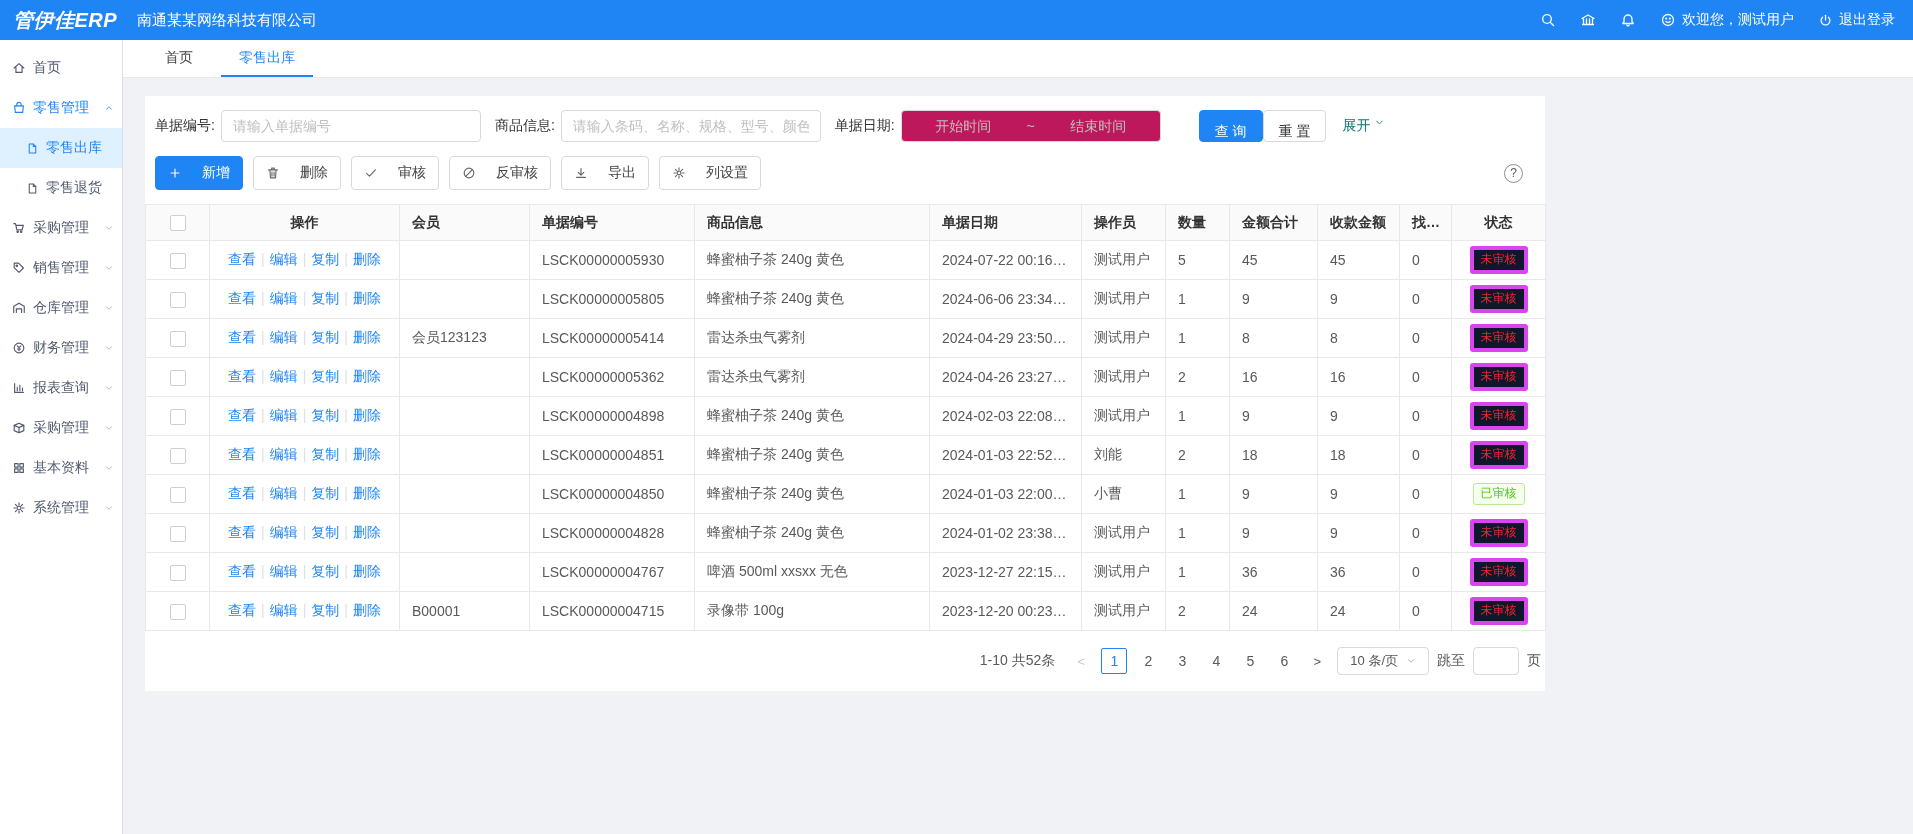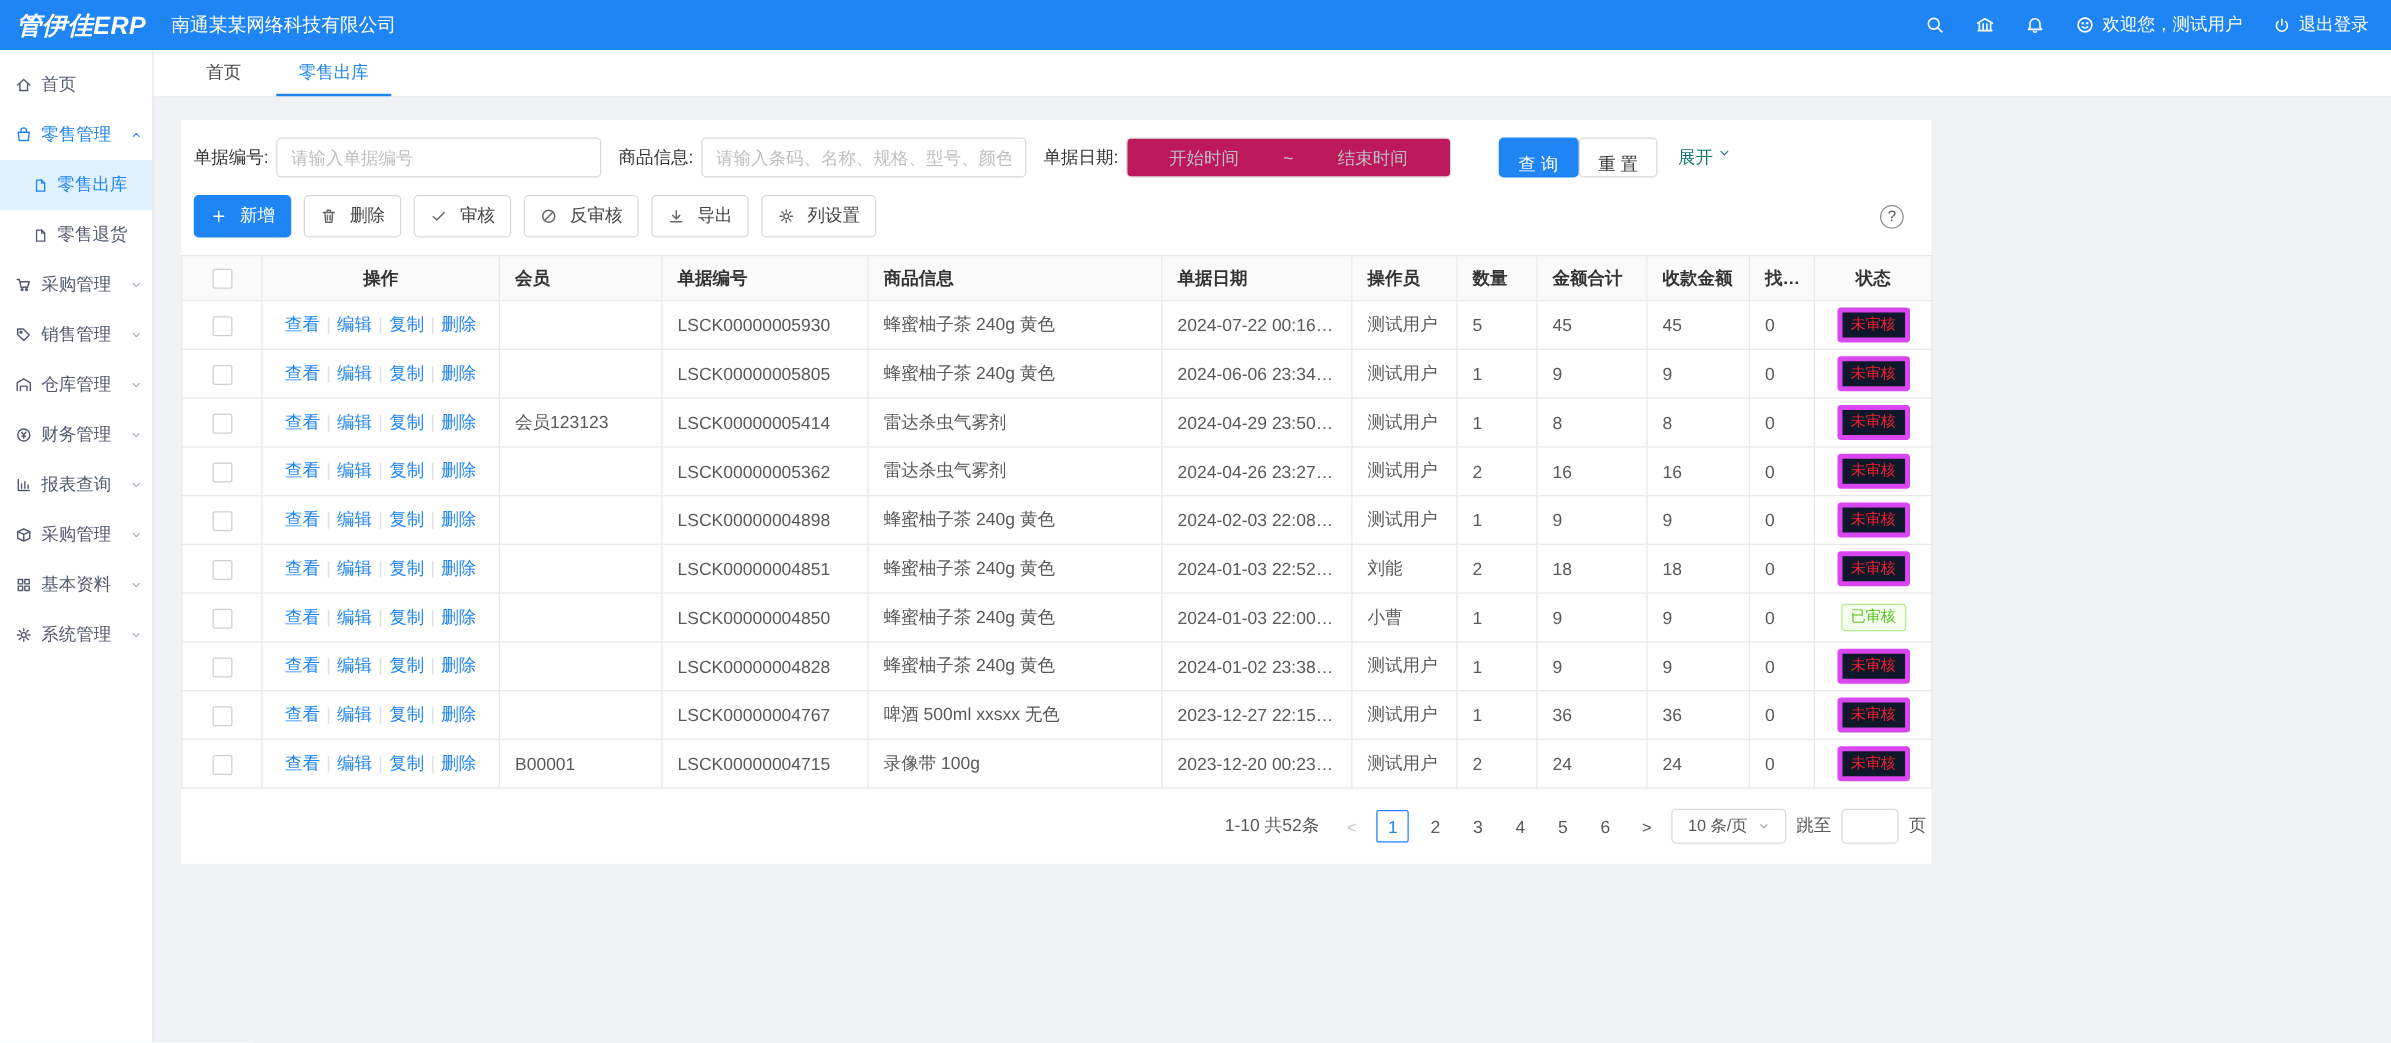--- a/index.html
+++ b/index.html
@@ -50,21 +50,21 @@
   .range .tilde { color:#bfbfbf; padding:0 2px; }
   .btn { height:32px; padding:12px 15px; border-radius:4px; border:1px solid #d9d9d9; background:#fff; color:#333; font-size:14px; cursor:pointer; font-family:inherit; }
   .btn.primary { background:#1f85f5; border-color:#1f85f5; color:#fff; }
   .search-btn { margin-left:24px; }
   .reset-btn { }
   .expand { margin-left:16px; color:#0f766e; display:flex; gap:4px; cursor:pointer; white-space:nowrap; }
   .expand .chevsm { width:11px; height:11px; }
 
   
   .toolbar { display:flex; align-items:center; gap:10px; padding:0 10px 14px 10px; }
-  .tbtn { height:30px; padding:16px 12px; border:1px solid #d9d9d9; border-radius:4px; background:#fff; display:flex; align-items:center; gap:10px; font-size:14px; color:#444; cursor:pointer; font-family:inherit; }
+  .tbtn { height:30px; padding:16px 12px; border:1px solid #d9d9d9; border-radius:4px; background:#fff; display:flex; align-items:center; gap:20px; font-size:14px; color:#444; cursor:pointer; font-family:inherit; }
   .tbtn .bicon { width:14px; height:14px; color:#666; }
   .tbtn.primary { background:#1f85f5; border-color:#1f85f5; color:#fff; }
   .tbtn.primary .bicon { color:#fff; }
   .help { margin-left:auto; margin-right:12px; width:19px; height:19px; border:1px solid #8c8c8c; border-radius:50%; color:#595959; font-size:12px; display:flex; align-items:center; justify-content:center; cursor:pointer; }
 
   
   table { width:1400px; border-collapse:collapse; table-layout:fixed; }
   th, td { border:1px solid #e8e8e8; padding:0 12px; font-size:14px; overflow:hidden; white-space:nowrap; text-overflow:ellipsis; }
   th { height:36px; background:#fafafa; font-weight:700; color:#333; text-align:left; }
   td { height:39px; color:#595959; }

